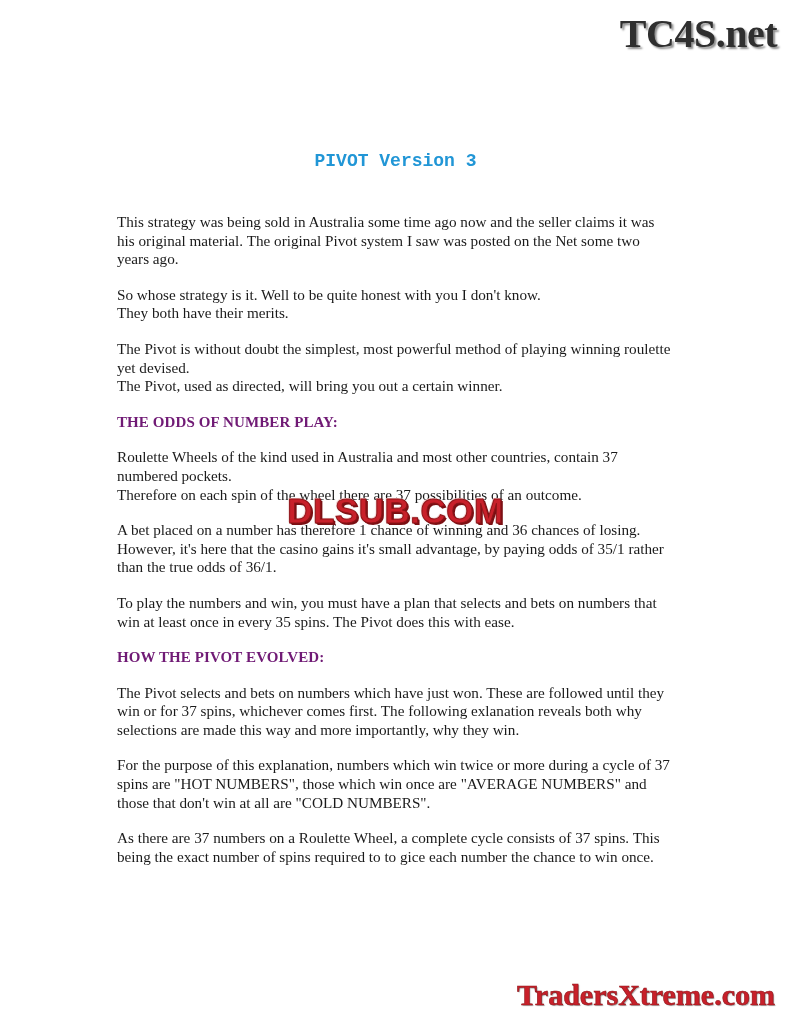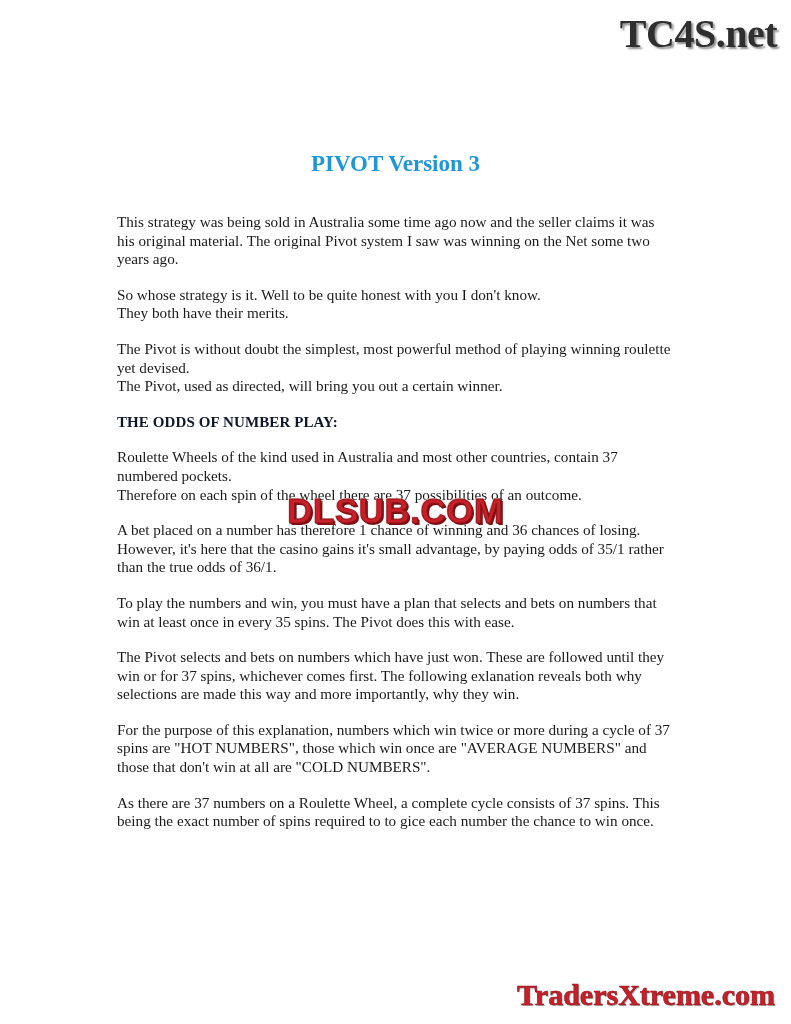--- a/index.html
+++ b/index.html
@@ -38,43 +38,43 @@
     width: 791px;
     height: 1024px;
   }
 
   .doc-title {
     position: absolute;
     top: 147px;
     left: 0;
     width: 791px;
     text-align: center;
-    font-family: Liberation Serif, serif;
+    font-family: Liberation Mono, monospace;
     font-weight: bold;
-    font-size: 23px;
+    font-size: 18px;
     color: #2196d6;
   }
 
   .content {
     position: absolute;
     left: 117px;
     top: 209px;
     width: 558px;
     font-size: 15.2px;
     line-height: 18.6px;
     color: #1a1a1a;
   }
 
   .content p {
     margin: 0 0 17px 0;
   }
 
   .section-head {
     font-weight: bold;
-    color: #0f172a;
+    color: #701a75;
     font-size: 15px;
     margin: 0 0 17px 0;
     letter-spacing: 0.1px;
   }
 
   
   .watermark-center {
     position: absolute;
     left: 0;
     top: 487px;
@@ -114,33 +114,34 @@
 <body>
 
 <div class="page">
 
   <div class="header-brand">TC4S.net</div>
 
   <div class="doc-title">PIVOT Version 3</div>
 
   <div class="content">
 
-    <p>This strategy was being sold in Australia some time ago now and the seller claims it was his original material. The original Pivot system I saw was winning on the Net some two years ago.</p>
+    <p>This strategy was being sold in Australia some time ago now and the seller claims it was his original material. The original Pivot system I saw was posted on the Net some two years ago.</p>
     <p style="white-space:pre-line">So whose strategy is it. Well to be quite honest with you I don't know.
 They both have their merits.</p>
     <p style="white-space:pre-line">The Pivot is without doubt the simplest, most powerful method of playing winning roulette yet devised.
 The Pivot, used as directed, will bring you out a certain winner.</p>
 
     <p class="section-head">THE ODDS OF NUMBER PLAY:</p>
 
     <p style="white-space:pre-line">Roulette Wheels of the kind used in Australia and most other countries, contain 37 numbered pockets.
 Therefore on each spin of the wheel there are 37 possibilities of an outcome.</p>
     <p>A bet placed on a number has therefore 1 chance of winning and 36 chances of losing. However, it's here that the casino gains it's small advantage, by paying odds of 35/1 rather than the true odds of  36/1.</p>
     <p>To play the numbers and win, you must have a plan that selects and bets on numbers that win at least once in every 35 spins. The Pivot does this with ease.</p>
 
+    <p class="section-head">HOW THE PIVOT EVOLVED:</p>
 
     <p>The Pivot selects and bets on numbers which have just won. These are followed until they win or for 37 spins, whichever comes first. The following exlanation reveals both why selections are made this way and more importantly, why they win.</p>
     <p>For the purpose of this explanation, numbers which win twice or more during a cycle of 37 spins are "HOT NUMBERS", those which win once are "AVERAGE NUMBERS" and those that don't win at all are "COLD NUMBERS".</p>
     <p>As there are 37 numbers on a Roulette Wheel, a complete cycle consists of 37 spins. This being the exact number of spins required to to gice each number the chance to win once.</p>
 
   </div>
 
   <div class="watermark-center">
     <span>DLSUB.COM</span>
   </div>

